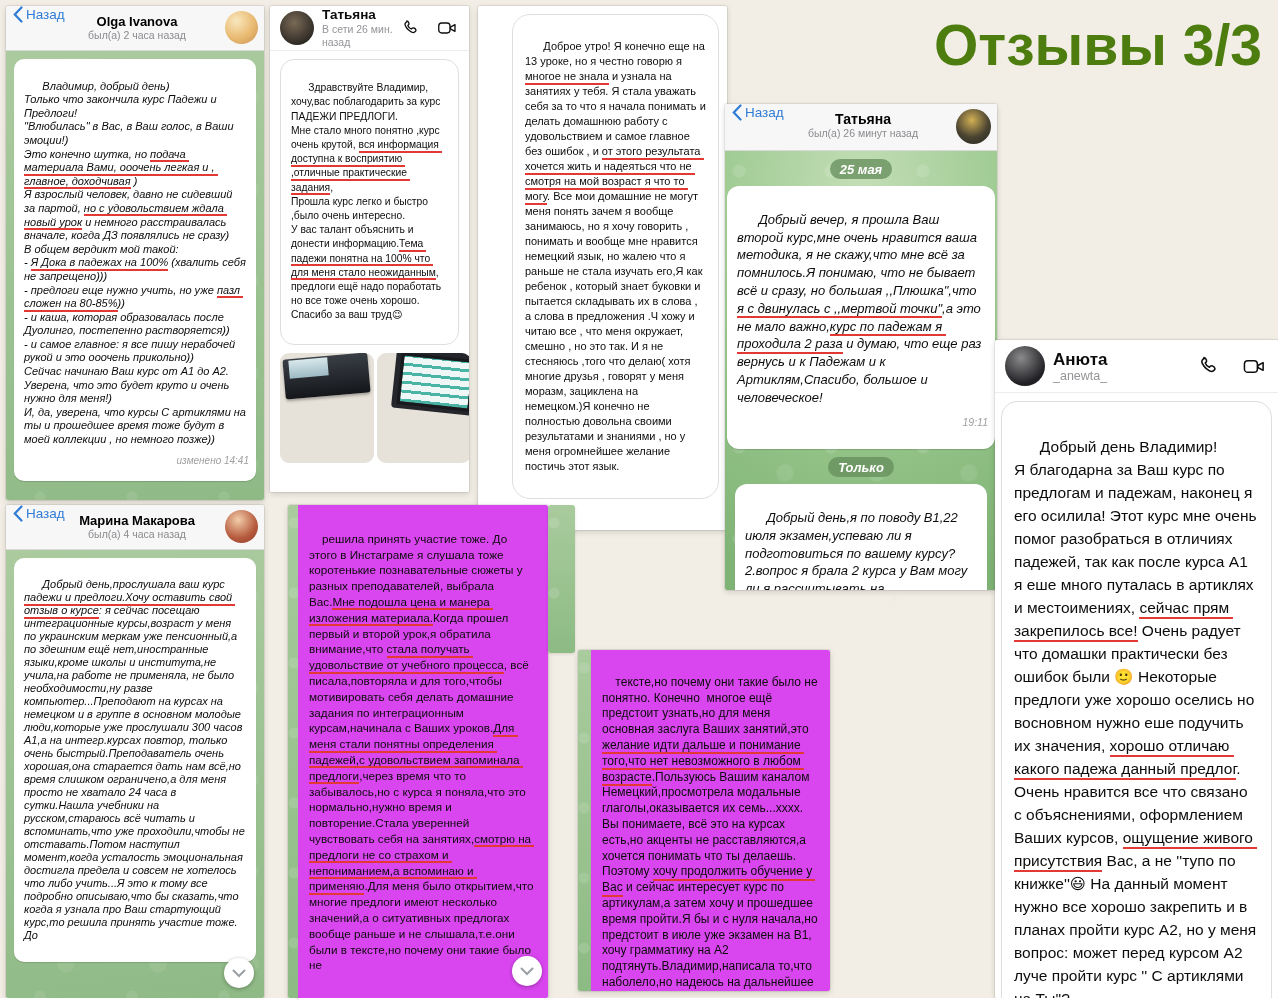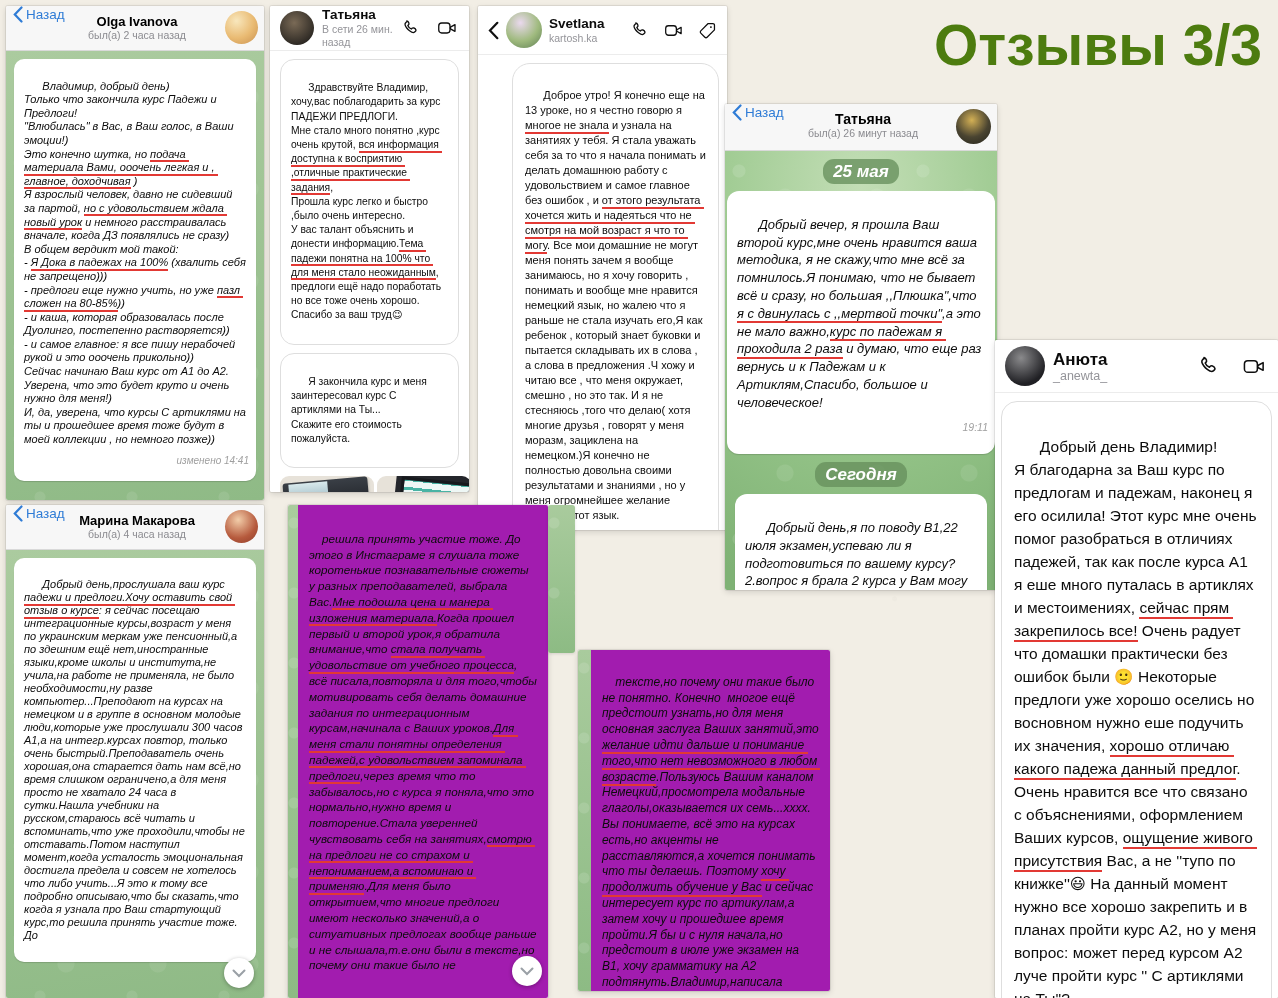--- a/index.html
+++ b/index.html
@@ -31,21 +31,21 @@
     background-size:92px 92px,92px 92px,92px 92px,100% 100%;font-style:italic;}
   .chat-bg.bright{background-image:
       radial-gradient(circle at 14px 20px, rgba(255,255,255,.12) 0 6px, transparent 7px),
       radial-gradient(circle at 60px 46px, rgba(255,255,255,.09) 0 8px, transparent 9px),
       radial-gradient(circle at 34px 78px, rgba(255,255,255,.10) 0 5px, transparent 6px),
       radial-gradient(120% 95% at 50% 8%, #c3deb6 0%, #9ac88d 50%, #7fb275 100%);}
   .bubble{background:#fff;border-radius:10px;padding:7px 10px;margin:8px;
     box-shadow:0 1px 1px rgba(0,0,0,.15);white-space:pre-wrap;}
   .msg-time{float:right;color:#9f9f9f;font-size:10px;margin:7px -3px -2px 8px;}
   .pill{display:block;width:fit-content;margin:8px auto 0;background:rgba(103,143,92,.78);color:#fff;
-    font-size:17px;font-weight:bold;padding:2.5px 10px;border-radius:11px;}
+    font-size:13px;font-weight:bold;padding:2.5px 10px;border-radius:11px;}
   .u{border-bottom:2.5px solid #e23934;padding-bottom:.5px;
      -webkit-box-decoration-break:clone;box-decoration-break:clone;}
   
   .im-header{display:flex;align-items:center;gap:8px;padding:0 10px;border-bottom:1px solid #ececec;flex:none;background:#fff;}
   .im-avatar{width:34px;height:34px;border-radius:50%;flex:none;}
   .im-names{flex:1;min-width:0;}
   .im-name{font-weight:bold;font-size:13.5px;line-height:16px;}
   .im-sub{font-size:10.5px;color:#949499;line-height:13px;}
   .im-icons{display:flex;align-items:center;gap:15px;}
   .obubble{background:#fff;border:1px solid #dedede;border-radius:14px;box-shadow:none;margin:8px 10px;white-space:pre-wrap;}
@@ -63,21 +63,21 @@
   .ph1-laptop{position:absolute;left:4%;top:3%;width:90%;height:36%;background:linear-gradient(180deg,#3a3f46,#14161a);border-radius:3px;transform:rotate(-5deg);box-shadow:0 2px 3px rgba(0,0,0,.3);}
   .ph1-screen{position:absolute;left:10%;top:6%;width:42%;height:16%;background:linear-gradient(180deg,#d8e9ec,#9db9c3);transform:rotate(-5deg);}
   .ph2-laptop{position:absolute;right:-8%;top:-3%;width:90%;height:56%;background:#24262b;transform:rotate(6deg);border-radius:4px;}
   .ph2-screen{position:absolute;right:-2%;top:3%;width:72%;height:42%;border:3px solid #17191d;transform:rotate(6deg);
     background:repeating-linear-gradient(0deg,#49b3a4 0 3px,#eef7f5 3px 9px);}
   
   .cont{display:flex;}
   .green-edge{flex:none;background-image:
       radial-gradient(circle at 6px 18px, rgba(255,255,255,.12) 0 5px, transparent 6px),
       linear-gradient(180deg,#a9cb9d,#8dbb84);background-size:26px 70px,100% 100%;}
-  .cont-page{flex:1;background:#a21caf;position:relative;white-space:pre-wrap;font-style:italic;}
+  .cont-page{flex:1;background:#d946ef;position:relative;white-space:pre-wrap;}
   .scrolldn{position:absolute;width:30px;height:30px;border-radius:50%;background:#fff;
     box-shadow:0 1px 4px rgba(0,0,0,.3);display:flex;align-items:center;justify-content:center;}
   
   .page-title{position:absolute;top:12px;right:16px;font-size:57px;font-weight:800;letter-spacing:0px;color:#4d7c0f;}
   svg.ic{display:block;}
 </style>
 </head>
 <body>
 
 <div class="page-title">Отзывы 3/3</div>
@@ -134,63 +134,36 @@
   </div>
   <div style="flex:1;overflow:hidden;background:#fff;">
     <div class="bubble obubble" style="font-size:10.3px;line-height:14.2px;width:fit-content;max-width:160px;">
       <span><span>Здравствуйте Владимир,
 хочу,вас поблагодарить за курс ПАДЕЖИ ПРЕДЛОГИ.
 Мне стало много понятно ,курс очень крутой, </span><span class="u">вся информация доступна к восприятию ,отличные практические задания</span><span>,
 Прошла курс легко и быстро ,было очень интересно.
 У вас талант объяснить и донести информацию.</span><span class="u">Тема падежи понятна на 100% что для меня стало неожиданным</span><span>, предлоги ещё надо поработать но все тоже очень хорошо.
 Спасибо за ваш труд😉</span></span>
     </div>
-    <div class="bubble obubble" style="font-size:10.3px;line-height:14.2px;width:fit-content;max-width:160px;">
-      <span><span>Я закончила курс и меня заинтересовал курс С артиклями на Ты...
-Скажите его стоимость пожалуйста.</span></span>
-    </div>
     <div class="photos">
       <div class="photo">
         <div class="ph1-laptop"></div>
         <div class="ph1-screen"></div>
 
       </div>
       <div class="photo">
         <div class="ph2-laptop"></div>
         <div class="ph2-screen"></div>
 
       </div>
     </div>
   </div>
 </div>
 
 <div class="panel panel-flex" style="left:478px;top:6px;width:249px;height:524px;">
-  <div class="im-header" style="height:48px;gap:7px;">
-    <svg class="ic" width="11" height="19" viewBox="0 0 10 17">
-        <polyline points="8.5,1.5 1.8,8.5 8.5,15.5" fill="none" stroke="#111" stroke-width="2" stroke-linecap="round"></polyline>
-      </svg>
-    <div class="im-avatar av-svet" style="width:36px;height:36px;"></div>
-    <div class="im-names">
-      <div class="im-name">Svetlana</div>
-      <div class="im-sub">kartosh.ka</div>
-    </div>
-    <div class="im-icons" style="gap:13px;">
-      <svg class="ic" width="20" height="20" viewBox="0 0 24 24">
-          <path d="M7 3.5c1 .2 2 1.2 2.4 2.4.3.9.2 1.7-.3 2.2l-.9.9c.6 1.6 2.6 3.6 4.2 4.2l.9-.9c.5-.5 1.3-.6 2.2-.3 1.2.4 2.2 1.4 2.4 2.4.1.6-.1 1.1-.5 1.5l-1.1 1c-1.1 1-3.6.3-6-1.5a16 16 0 0 1-3.4-3.4C5.1 9.6 4.4 7.1 5.4 6l1-1.1c.4-.4.9-.6 1.6-.5Z" fill="none" stroke="#0f0f0f" stroke-width="1.6" stroke-linejoin="round"></path>
-        </svg>
-      <svg class="ic" width="22" height="19" viewBox="0 0 24 24">
-          <rect x="1.5" y="6" width="13.5" height="12" rx="3.5" fill="none" stroke="#0f0f0f" stroke-width="1.6"></rect>
-          <path d="M15.5 11l5.5-3v8l-5.5-3z" fill="none" stroke="#0f0f0f" stroke-width="1.6" stroke-linejoin="round"></path>
-        </svg>
-      <svg class="ic" width="19" height="19" viewBox="0 0 24 24">
-          <path d="M12.8 3.2h6a2 2 0 0 1 2 2v6l-9.3 9.3a2 2 0 0 1-2.8 0l-5.2-5.2a2 2 0 0 1 0-2.8l9.3-9.3Z" fill="none" stroke="#0f0f0f" stroke-width="1.6" stroke-linejoin="round"></path>
-          <circle cx="16.3" cy="7.7" r="1.2" fill="#0f0f0f"></circle>
-        </svg>
-    </div>
-  </div>
   <div style="flex:1;overflow:hidden;background:#fff;">
     <div class="bubble obubble" style="font-size:11px;line-height:15px;border-radius:18px;margin-left:34px;margin-right:8px;padding:9px 12px;">
       <span><span>Доброе утро! Я конечно еще на 13 уроке, но я честно говорю я </span><span class="u">многое не знала</span><span> и узнала на занятиях у тебя. Я стала уважать себя за то что я начала понимать и делать домашнюю работу с удовольствием и самое главное без ошибок , и </span><span class="u">от этого результата хочется жить и надеяться что не смотря на мой возраст я что то могу</span><span>. Все мои домашние не могут меня понять зачем я вообще занимаюсь, но я хочу говорить , понимать и вообще мне нравится немецкий язык, но жалею что я раньше не стала изучать его,Я как ребенок , который знает буковки и пытается складывать их в слова , а слова в предложения .Ч хожу и читаю все , что меня окружает, смешно , но это так. И я не стесняюсь ,того что делаю( хотя многие друзья , говорят у меня моразм, зациклена на немецком.)Я конечно не полностью довольна своими результатами и знаниями , но у меня огромнейшее желание постичь этот язык.</span></span>
     </div>
   </div>
 </div>
 
 <div class="panel panel-flex" style="left:725px;top:104px;width:272px;height:486px;z-index:1;">
   <div class="tg-header" style="height:46px;">
     <div class="back">
@@ -204,21 +177,21 @@
       <div class="tg-status">был(а) 26 минут назад</div>
     </div>
     <div class="tg-avatar av-teve" style="width:35px;height:35px;"></div>
   </div>
   <div class="chat-bg bright">
     <span class="pill">25 мая</span>
     <div class="bubble" style="font-size:13px;line-height:17.8px;border-radius:12px;margin:7px 2px;">
       <span><span>Добрый вечер, я прошла Ваш второй курс,мне очень нравится ваша методика, я не скажу,что мне всё за помнилось.Я понимаю, что не бывает всё и сразу, но большая ,,Плюшка",что </span><span class="u">я с двинулась с ,,мертвой точки"</span><span>,а это не мало важно,</span><span class="u">курс по падежам я проходила 2 раза</span><span> и думаю, что еще раз вернусь и к Падежам и к Артиклям,Спасибо, большое и человеческое!</span></span>
       <span class="msg-time" style="font-size:10.5px;">19:11</span>
     </div>
-    <span class="pill">Сегодня</span>
+    <span class="pill">Только</span>
     <div class="bubble" style="font-size:13px;line-height:17.8px;border-radius:12px;margin:7px 10px;">
       <span><span>Добрый день,я по поводу В1,22 июля экзамен,успеваю ли я подготовиться по вашему курсу?2.вопрос я брала 2 курса у Вам могу ли я рассчитывать на скидку,спасибо</span></span>
       
     </div>
   </div>
 </div>
 
 <div class="panel panel-flex big" style="left:995px;top:340px;width:283px;height:658px;z-index:3;">
   <div class="im-header" style="height:52px;">
     <div class="im-avatar av-anyu" style="width:40px;height:40px;"></div>

